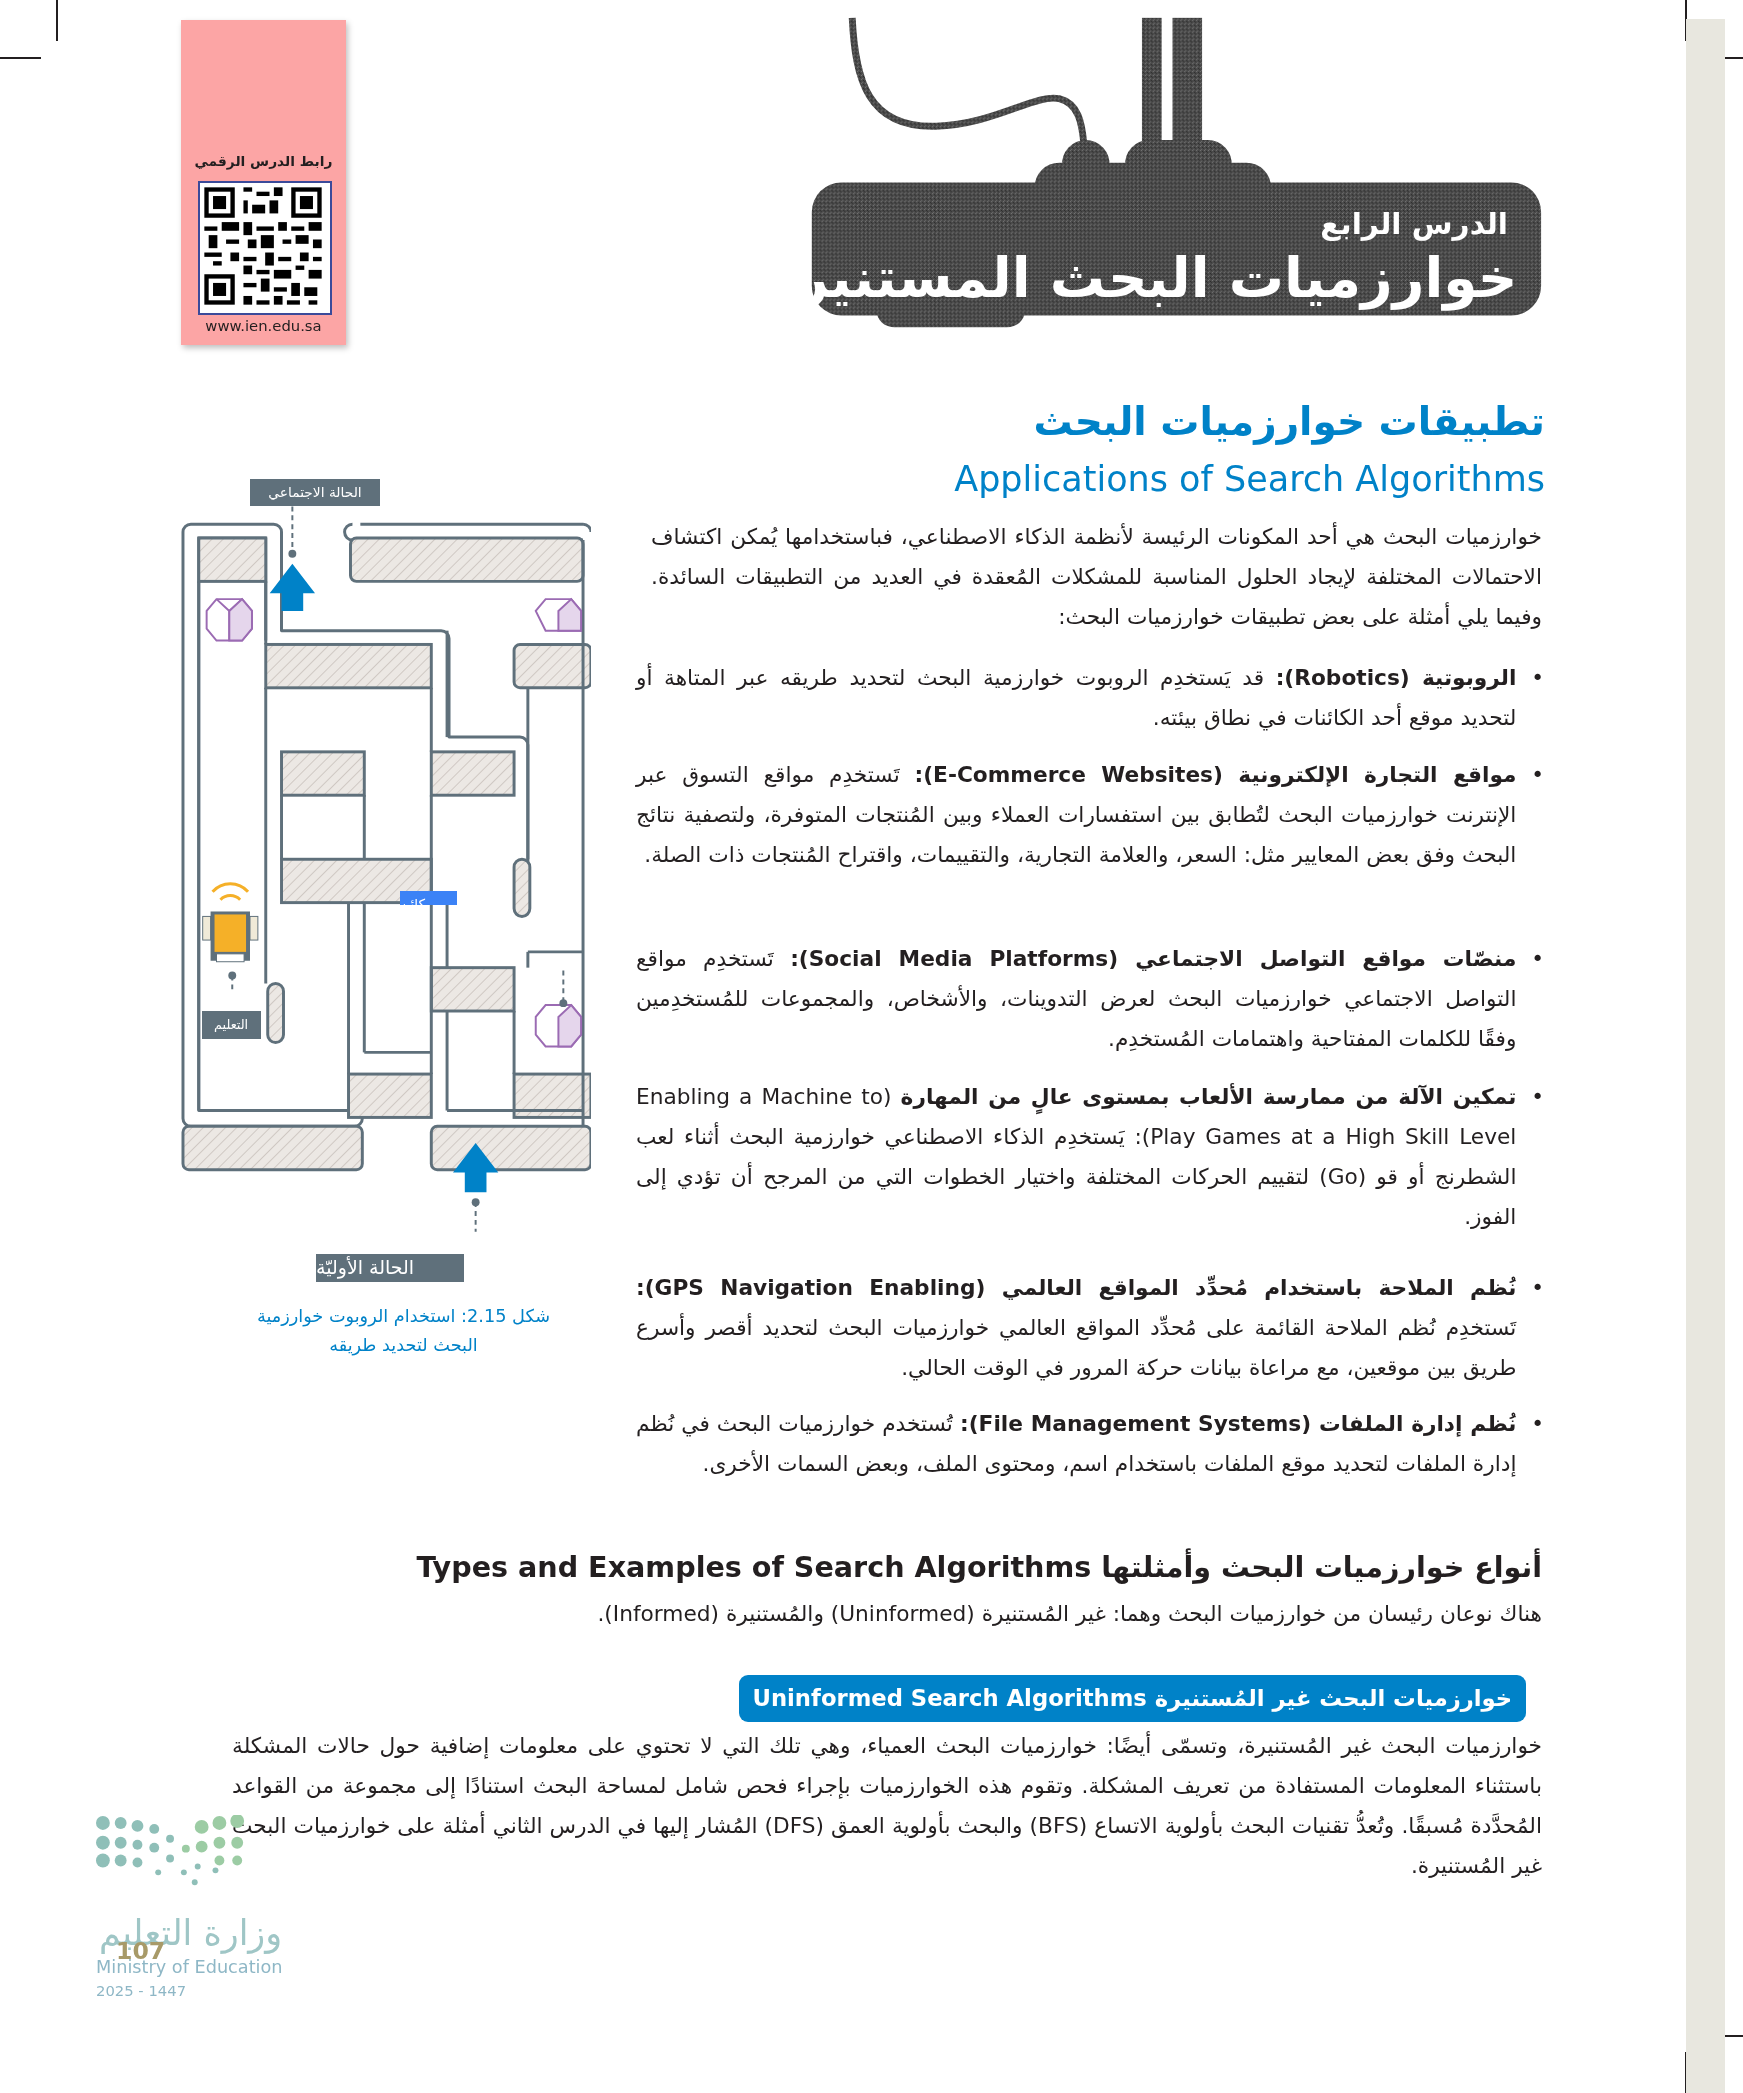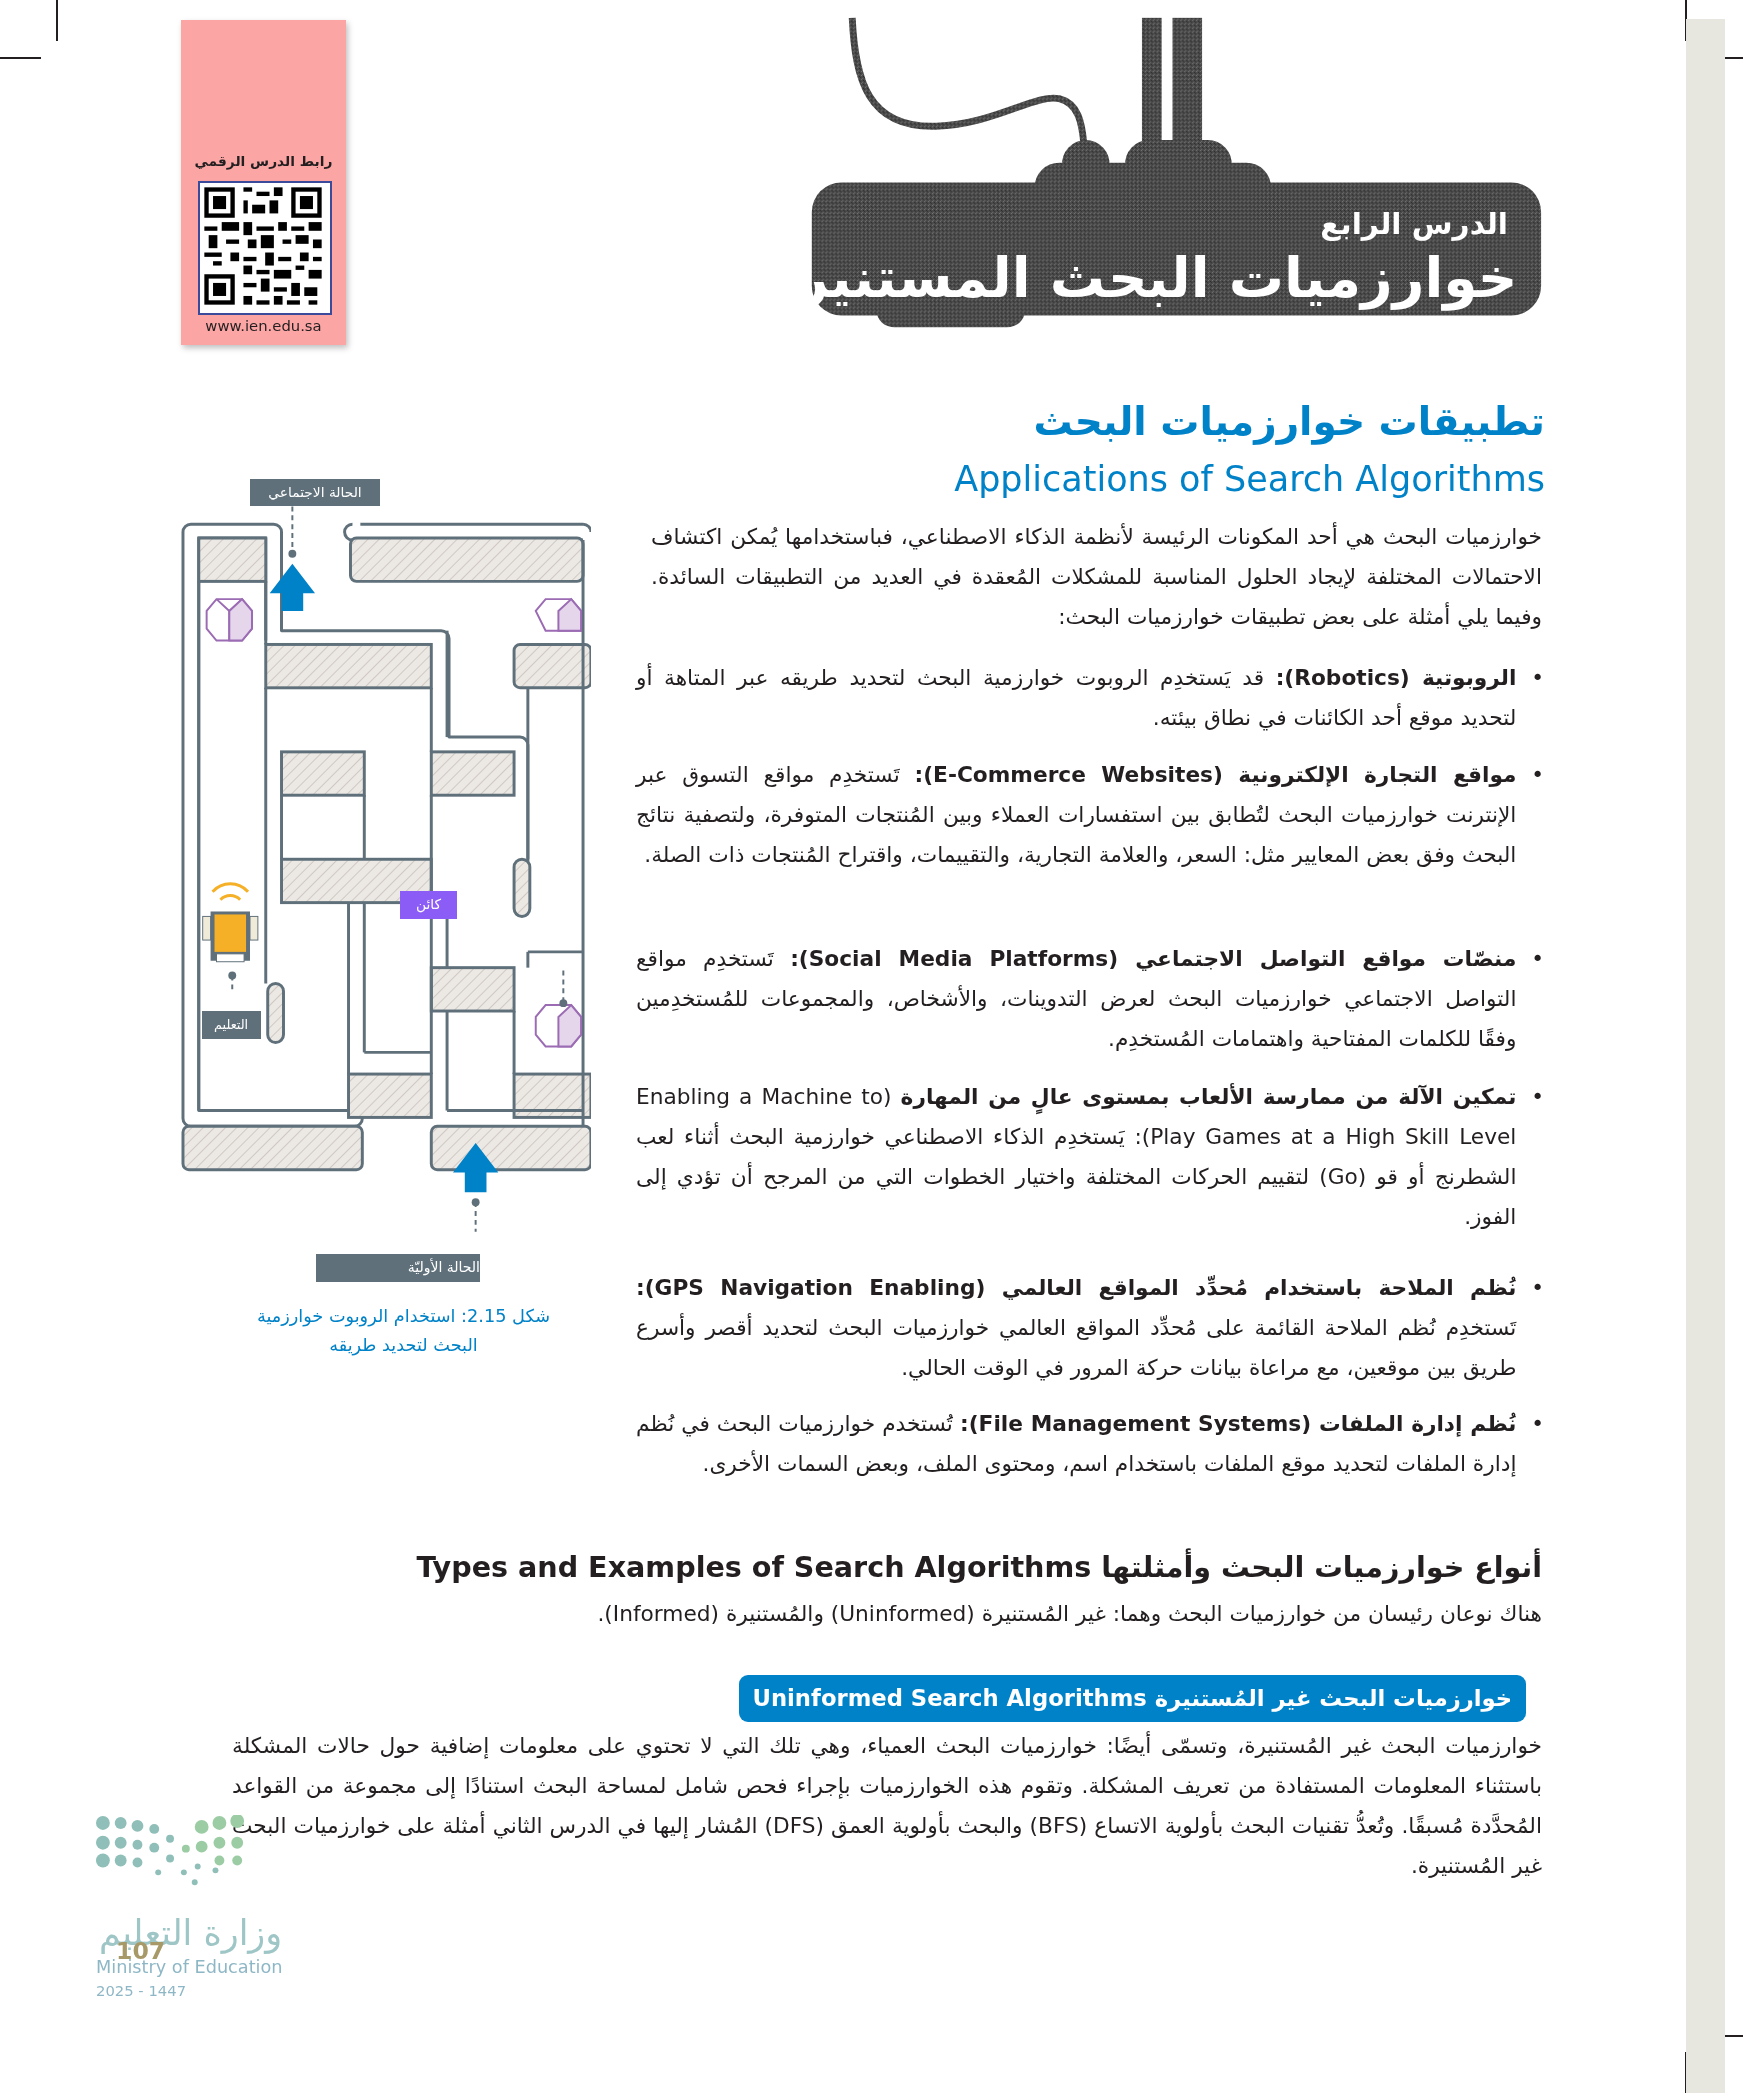--- a/index.html
+++ b/index.html
@@ -267,23 +267,23 @@
       <rect x="34" y="445" width="40" height="50" fill="#5f707b"></rect>
       <rect x="38" y="448" width="32" height="38" fill="#f5b028"></rect>
       <rect x="40" y="488" width="28" height="8" fill="#fff" stroke="#5f707b"></rect>
       <rect x="26" y="450" width="8" height="24" fill="#f0ead8" stroke="#5f707b"></rect>
       <rect x="74" y="450" width="8" height="24" fill="#f0ead8" stroke="#5f707b"></rect>
     </g>
     <line x1="56" y1="510" x2="56" y2="525" stroke="#5f707b" stroke-width="2" stroke-dasharray="5,4"></line>
     <circle cx="56" cy="510" r="4" fill="#5f707b"></circle>
   </svg>
   <div class="abs" style="left:73px;top:5.9px;width:130px;height:27.6px;background:#5f707b;color:#fff;font-size:13.8px;text-align:center;line-height:27.6px;direction:rtl;">الحالة الاجتماعي</div>
-  <div class="abs" style="left:223px;top:418px;width:57px;height:28px;background:#8b5cf6;color:#fff;font-size:13.8px;text-align:center;line-height:27.6px;">كائن</div>
+  <div class="abs" style="left:223px;top:418px;width:57px;height:14px;background:#3b82f6;color:#fff;font-size:13.8px;text-align:left;line-height:27.6px;">كائن</div>
   <div class="abs" style="left:24.6px;top:538px;width:59px;height:27.6px;background:#5f707b;color:#fff;font-size:12.8px;text-align:center;line-height:27.6px;">التعليم</div>
-  <div class="abs" style="left:139px;top:781px;width:164px;height:27.6px;background:#5f707b;color:#fff;font-size:14px;text-align:right;line-height:27.6px;direction:rtl;">الحالة الأوليّة</div>
+  <div class="abs" style="left:139px;top:781px;width:148px;height:27.6px;background:#5f707b;color:#fff;font-size:19px;text-align:left;line-height:27.6px;direction:rtl;">الحالة الأوليّة</div>
 </div>
 <div class="caption">
   <div>شكل 2.15: استخدام الروبوت خوارزمية</div>
   <div>البحث لتحديد طريقه</div>
 </div>
 
 <svg class="abs" style="left:95px;top:1815px;" width="158" height="89" viewBox="0 0 160 90">
   <g fill="#8fbfb8">
     <circle cx="8" cy="8" r="7"></circle>
       <circle cx="26" cy="8" r="6"></circle>

